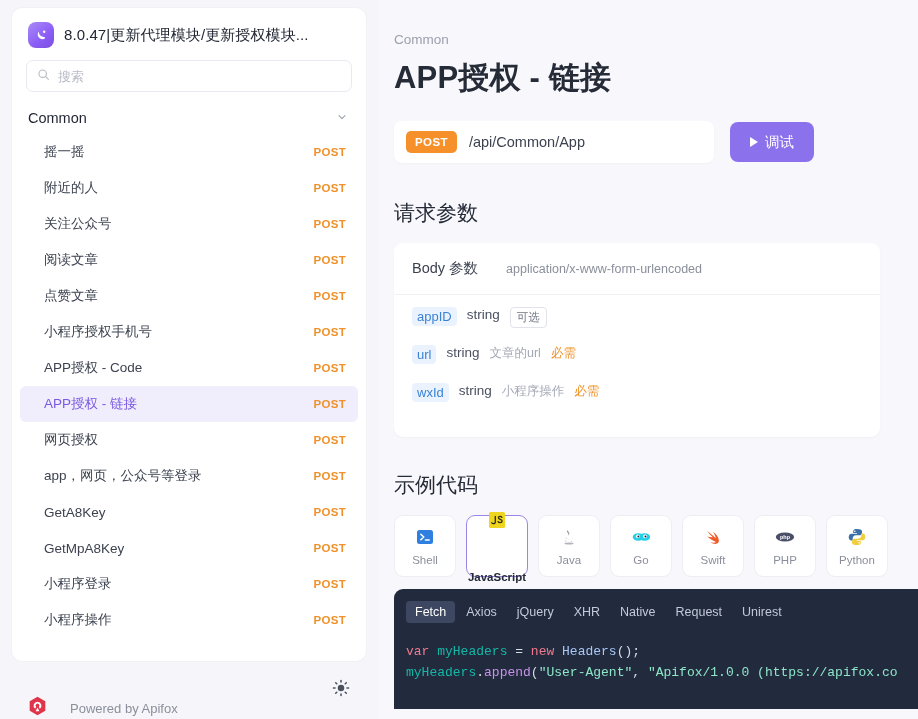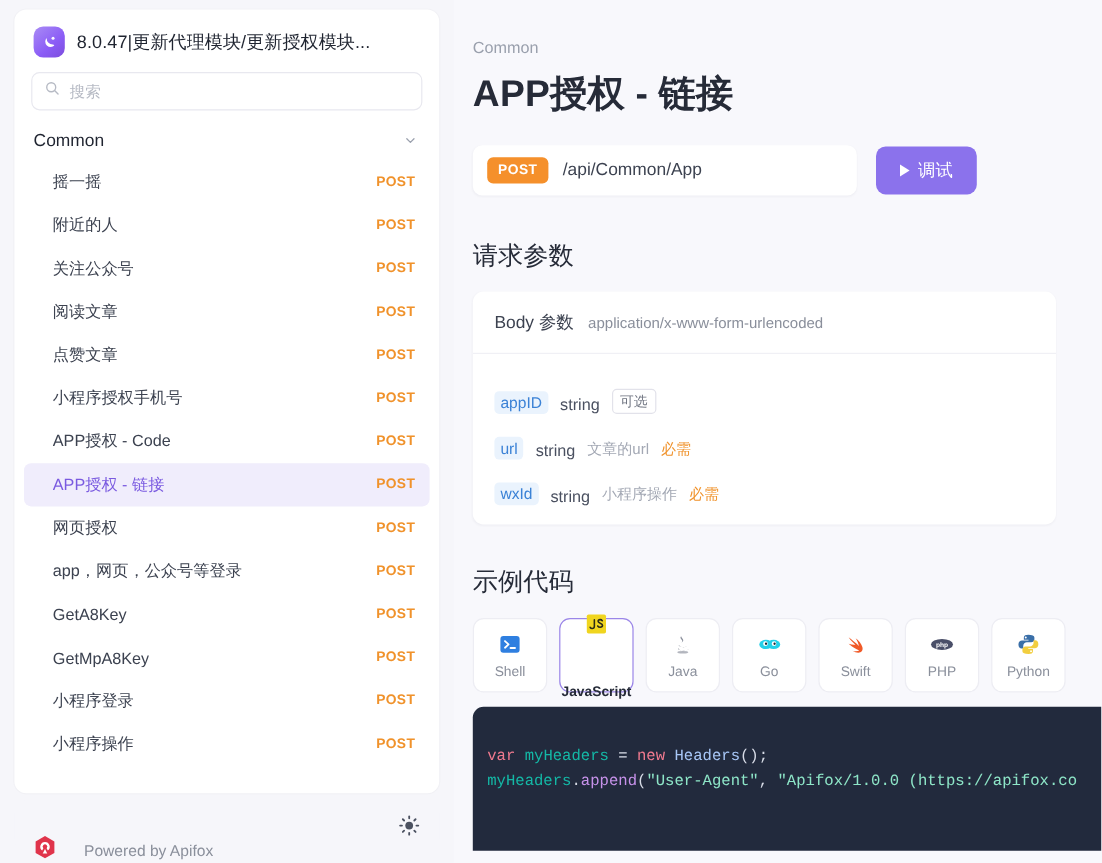--- a/index.html
+++ b/index.html
@@ -140,28 +140,28 @@
     margin-bottom: 16px;
   }
   .params-card {
     background: #fff; border-radius: 9px;
     margin-right: 0; width: 486px;
     box-shadow: 0 1px 2px rgba(20,20,50,0.04);
     margin-bottom: 34px;
     overflow: hidden;
   }
   .params-head {
-    display: flex; align-items: baseline; gap: 12px;
+    display: flex; align-items: baseline; gap: 28px;
     padding: 16px 18px; border-bottom: 1px solid #f0f0f5;
   }
   .params-head .lbl { font-size: 14.5px; color: #3c4250; }
   .params-head .ctype { font-size: 12.5px; color: #8a8f9b; }
   .params-body { padding: 12px 18px 16px 18px; }
   .param-row {
-    display: flex; align-items: flex-end; gap: 10px;
+    display: flex; align-items: flex-start; gap: 10px;
     height: 38px;
   }
   .param-name {
     font-size: 13px; color: #3b82d6; background: #eaf3fd;
     border-radius: 4px; padding: 2px 5px;
   }
   .param-type { font-size: 13.5px; color: #4a5060; }
   .param-desc { font-size: 12.5px; color: #a3a8b4; }
   .tag-optional {
     font-size: 11.5px; color: #6f7480;
@@ -449,17 +449,26 @@
                 <path d="M9.9 2c-2.1 0-3.7.6-3.7 2.3v1.8h3.9v.6H4.7c-1.7 0-3 1.1-3 3.4s1.1 3.4 2.7 3.4h1.3v-2.1c0-1.7 1.4-3.1 3.1-3.1h3.6c1.5 0 2.6-1.2 2.6-2.6V4.3C15 2.8 13.1 2 9.9 2zM7.8 3.4a.82.82 0 1 1 0 1.64.82.82 0 0 1 0-1.64z" fill="#3a6fa8"></path>
                 <path d="M10.1 18c2.1 0 3.7-.6 3.7-2.3v-1.8H9.9v-.6h5.4c1.7 0 3-1.1 3-3.4S17.2 6.5 15.6 6.5h-1.3v2.1c0 1.7-1.4 3.1-3.1 3.1H7.6c-1.5 0-2.6 1.2-2.6 2.6v1.4c0 1.5 1.9 2.3 5.1 2.3zm2.1-1.4a.82.82 0 1 1 0-1.64.82.82 0 0 1 0 1.64z" fill="#f2ce3f"></path>
               </svg>
             </span>
             <span class="lname">Python</span>
           </div>
         </div>
     </div>
 
     <div class="code-card" style="margin-left:16px;">
+      <div class="code-tabs" id="code-tabs">
+          <span class="code-tab active">Fetch</span>
+          <span class="code-tab">Axios</span>
+          <span class="code-tab">jQuery</span>
+          <span class="code-tab">XHR</span>
+          <span class="code-tab">Native</span>
+          <span class="code-tab">Request</span>
+          <span class="code-tab">Unirest</span>
+        </div>
       <div class="code-body"><span class="k-kw">var</span> <span class="k-id">myHeaders</span> = <span class="k-kw">new</span> <span class="k-cls">Headers</span>();
 <span class="k-id">myHeaders</span>.<span class="k-fn">append</span>(<span class="k-str">"User-Agent"</span>, <span class="k-str">"Apifox/1.0.0 (https://apifox.co</span></div>
     </div>
   </main>
 </div>
 
 </body></html>

